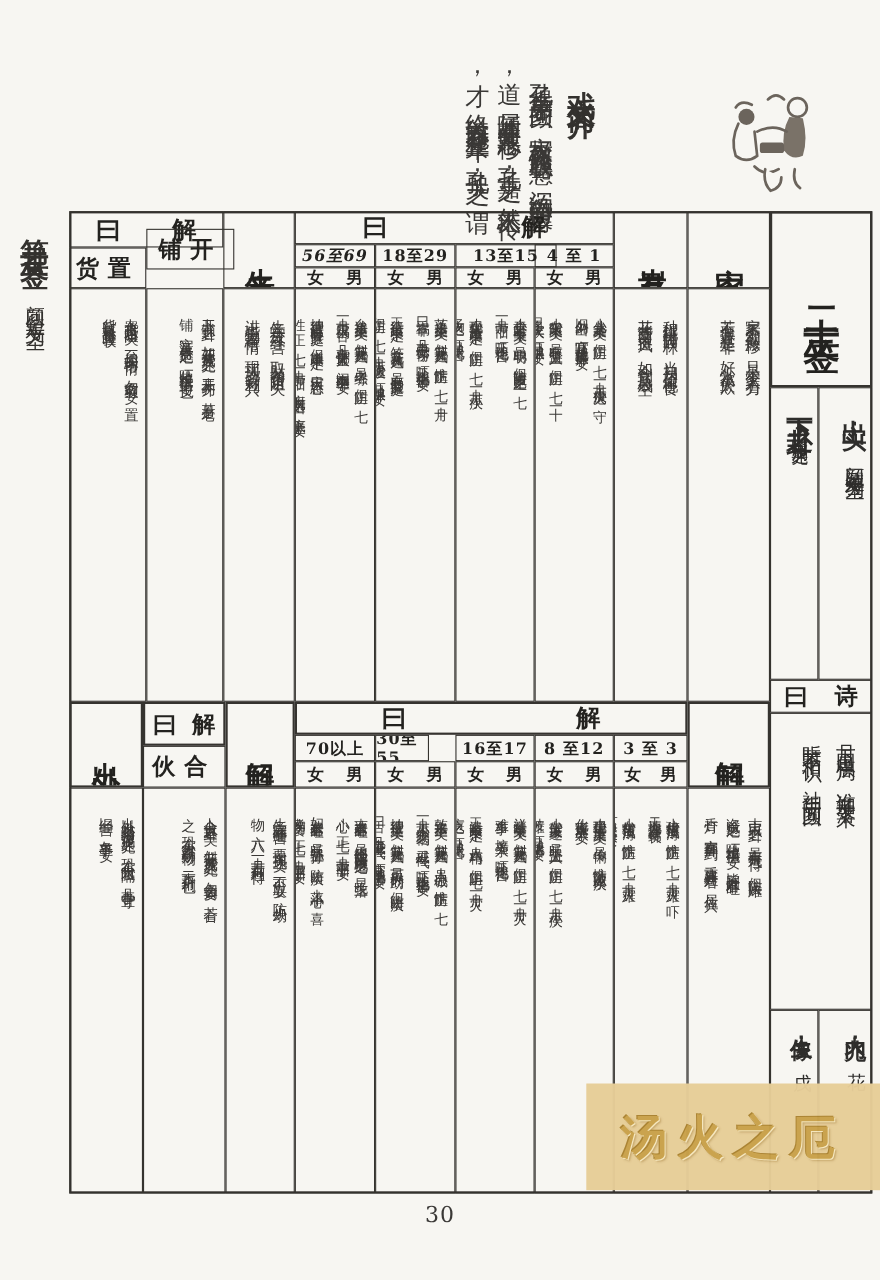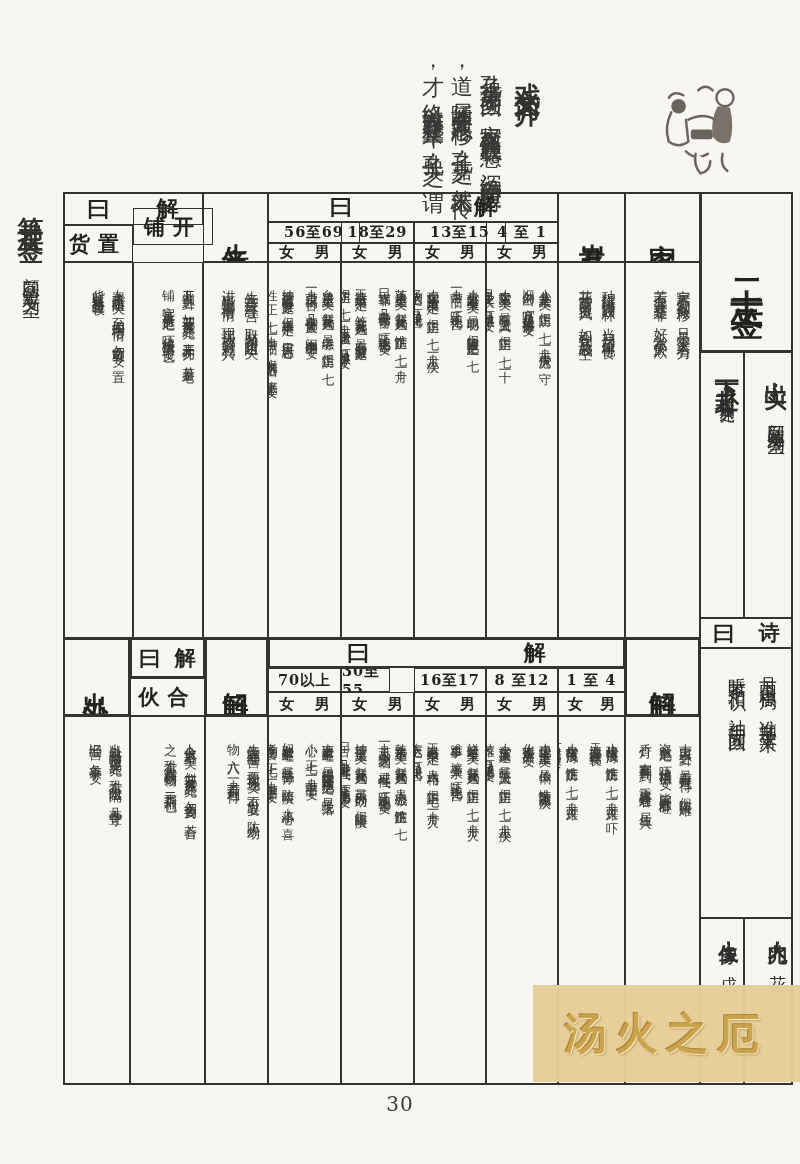--- a/index.html
+++ b/index.html
@@ -132,21 +132,21 @@
 </div>
 
 <div class="cell spread" style="left:268px;top:192px;width:290px;height:30px;">
   <span>曰</span>
   <span>解</span>
 </div>
 
 <div class="cell range" style="left:486px;top:222px;width:72px;height:21px;">4 至 1</div>
 <div class="cell range" style="left:414px;top:222px;width:92px;height:21px;">13至15</div>
 <div class="cell range" style="left:341px;top:222px;width:73px;height:21px;">18至29</div>
-<div class="cell range" style="left:268px;top:222px;width:92px;height:21px;">56至69</div>
+<div class="cell range" style="left:268px;top:222px;width:73px;height:21px;font-style:italic;">56至69</div>
 
 <div class="cell gen" style="left:486px;top:243px;width:72px;height:19px;">
     <span>女</span>
     <span>男</span>
   </div>
 <div class="cell gen" style="left:414px;top:243px;width:72px;height:19px;">
     <span>女</span>
     <span>男</span>
   </div>
 <div class="cell gen" style="left:341px;top:243px;width:73px;height:19px;">
@@ -228,21 +228,21 @@
 <div class="cell vcontent" style="left:625px;top:716px;width:75px;height:369px;font-size:13px;line-height:19px;letter-spacing:2px;">
   <div>吉宅人口之卦　虽有喜气可得　但防疾难</div>
   <div>盗贼之厄　吓佛祖保平安　皆因灶君不旺</div>
   <div>香灯　宜奉拜周到　重建新灶君　居住兴</div>
 </div>
 
 <div class="cell thick spread" style="left:268px;top:638px;width:357px;height:30px;">
   <span>曰</span>
   <span>解</span>
 </div>
-<div class="cell range" style="left:558px;top:668px;width:67px;height:24px;">1 至 4</div>
+<div class="cell range" style="left:558px;top:668px;width:67px;height:24px;">3 至 3</div>
 <div class="cell range" style="left:486px;top:668px;width:72px;height:24px;">8 至12</div>
 <div class="cell range" style="left:414px;top:668px;width:72px;height:24px;">16至17</div>
 <div class="cell range" style="left:341px;top:668px;width:49px;height:24px;">30至55</div>
 <div class="cell range" style="left:268px;top:668px;width:73px;height:24px;">70以上</div>
 
 <div class="cell gen" style="left:558px;top:692px;width:67px;height:24px;">
     <span>女</span>
     <span>男</span>
   </div>
 <div class="cell gen" style="left:486px;top:692px;width:72px;height:24px;">

